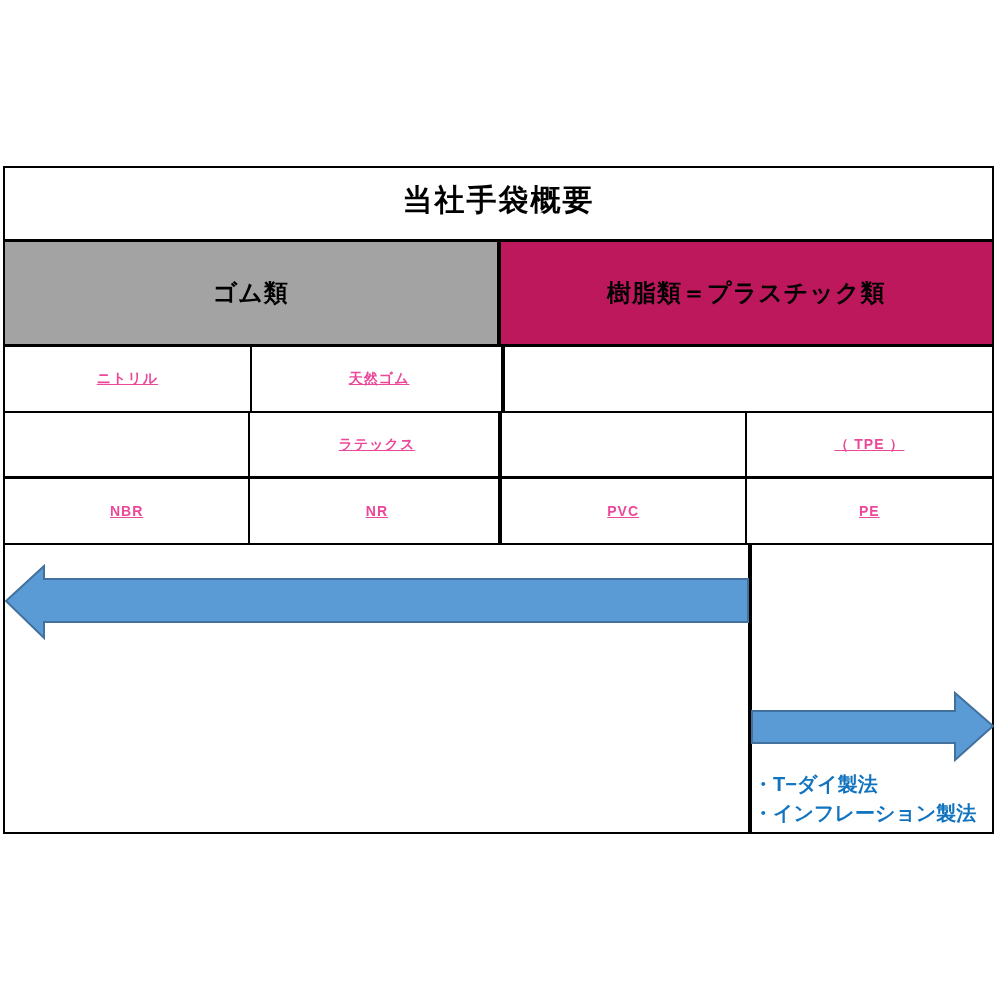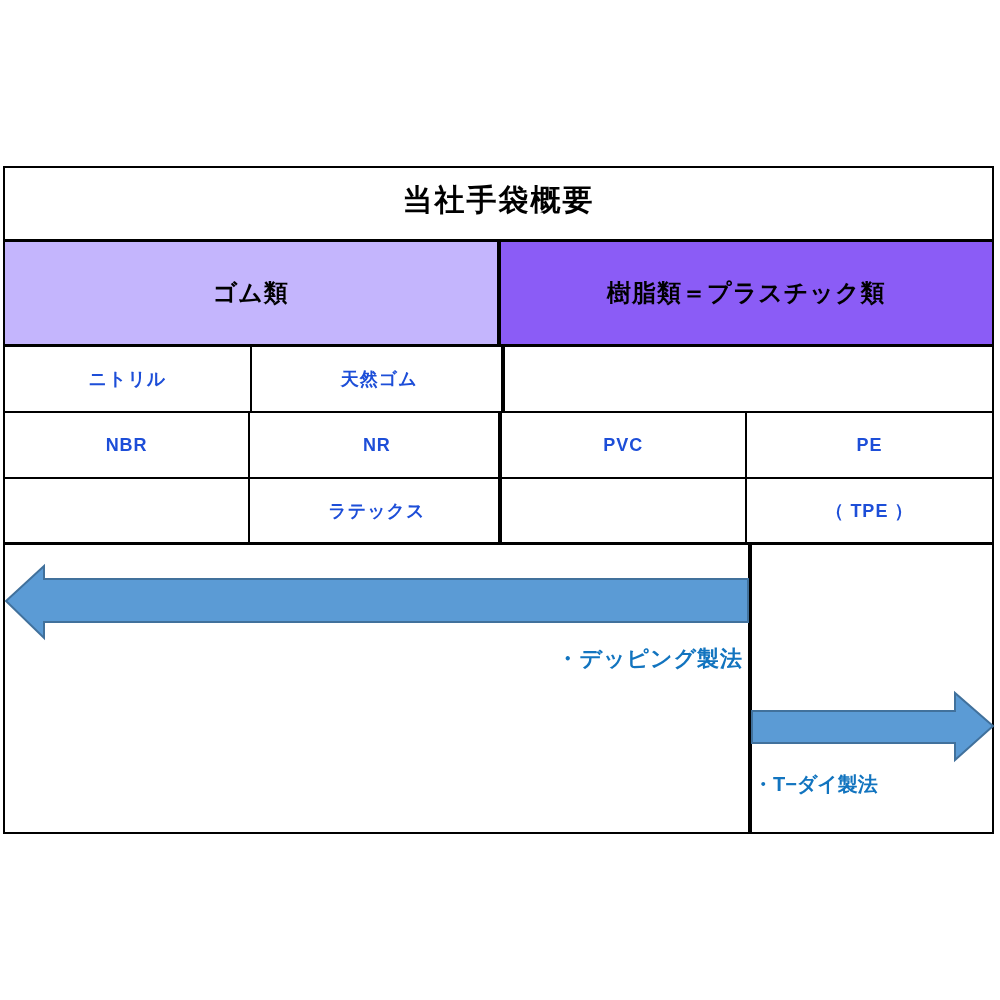--- a/index.html
+++ b/index.html
@@ -32,22 +32,23 @@
     flex: 1; display: flex; align-items: center; justify-content: center;
     font-size: 24px; font-weight: bold; color: #000; letter-spacing: 1px;
   }
   .cat-rubber { border-right: 4px solid #000; }
 
   .grid-rows { display: flex; flex-direction: column; }
   .grid-row { display: flex; height: 66px; border-bottom: 2px solid #000; box-sizing: border-box; }
   .grid-row.last { border-bottom: 3px solid #000; }
   .cell {
     width: 25%; display: flex; align-items: center; justify-content: center;
-    font-size: 18px; font-weight: bold; color: #1d4ed8; box-sizing: border-box;
+    font-size: 14px; font-weight: bold; color: #ec4899; box-sizing: border-box;
     letter-spacing: 1px;
+    text-decoration: underline;
   }
   .cell.c0 { border-right: 2px solid #000; }
   .cell.c1 { border-right: 4px solid #000; margin-left: 6px; }
   .cell.c2 { border-right: 2px solid #000; }
 
   .bottom-zone { flex: 1; position: relative; }
   .bottom-divider {
     position: absolute; top: 0; bottom: 0; left: 743px; width: 4px;
     background: #000;
   }
@@ -64,53 +65,53 @@
 </head>
 <body>
 
 <div class="canvas">
 
   <div class="gtable">
 
     <div class="title-row">当社手袋概要</div>
 
     <div class="cat-row">
-      <div class="cat cat-rubber" style="background: #c4b5fd;">ゴム類</div>
-      <div class="cat" style="background: #8b5cf6;">樹脂類＝プラスチック類</div>
+      <div class="cat cat-rubber" style="background: #a3a3a3;">ゴム類</div>
+      <div class="cat" style="background: #be185d;">樹脂類＝プラスチック類</div>
     </div>
 
     <div class="grid-rows">
       <div class="grid-row">
         <div class="cell c0">ニトリル</div>
         <div class="cell c1">天然ゴム</div>
       </div>
+      <div class="grid-row last">
+        <div class="cell c0"></div>
+        <div class="cell c1">ラテックス</div>
+        <div class="cell c2"></div>
+        <div class="cell">（ TPE ）</div>
+      </div>
       <div class="grid-row">
         <div class="cell c0">NBR</div>
         <div class="cell c1">NR</div>
         <div class="cell c2">PVC</div>
         <div class="cell">PE</div>
-      </div>
-      <div class="grid-row last">
-        <div class="cell c0"></div>
-        <div class="cell c1">ラテックス</div>
-        <div class="cell c2"></div>
-        <div class="cell">（ TPE ）</div>
       </div>
     </div>
 
     <div class="bottom-zone">
       <div class="bottom-divider"></div>
     </div>
 
   </div>
 
   <svg class="arrow-layer" viewBox="0 0 1000 1000" width="1000" height="1000" xmlns="http://www.w3.org/2000/svg">
     <polygon stroke-width="2" points="748,579 44,579 44,566 6,601 44,638 44,622 748,622" fill="#5b9bd5" stroke="#41719c"></polygon>
     <polygon stroke-width="2" points="752,711 955,711 955,693 993,726 955,760 955,743 752,743" fill="#5b9bd5" stroke="#41719c"></polygon>
   </svg>
 
-  <div class="proc-label dipping-label" style="color: rgb(18, 116, 191);">・デッピング製法</div>
 
   <div class="proc-label tdie-label" style="color: rgb(18, 116, 191);">
     <div>・T−ダイ製法</div>
+    <div>・インフレーション製法</div>
   </div>
 
 </div>
 
 </body></html>

